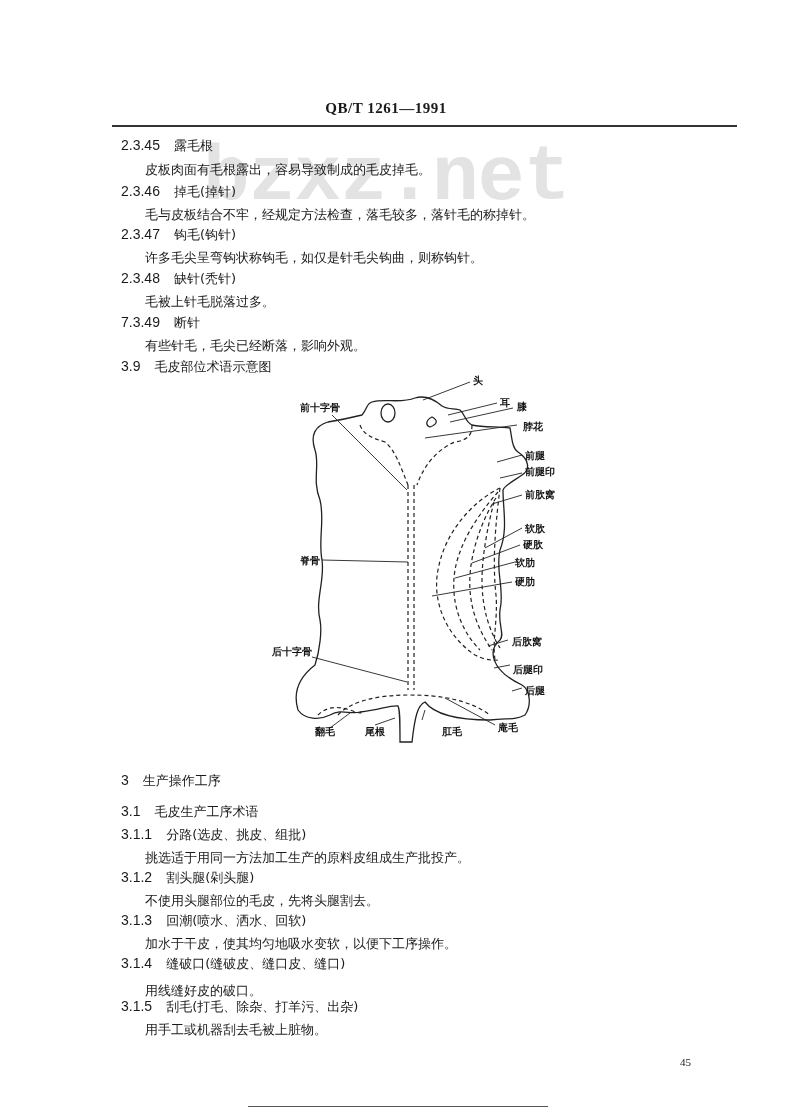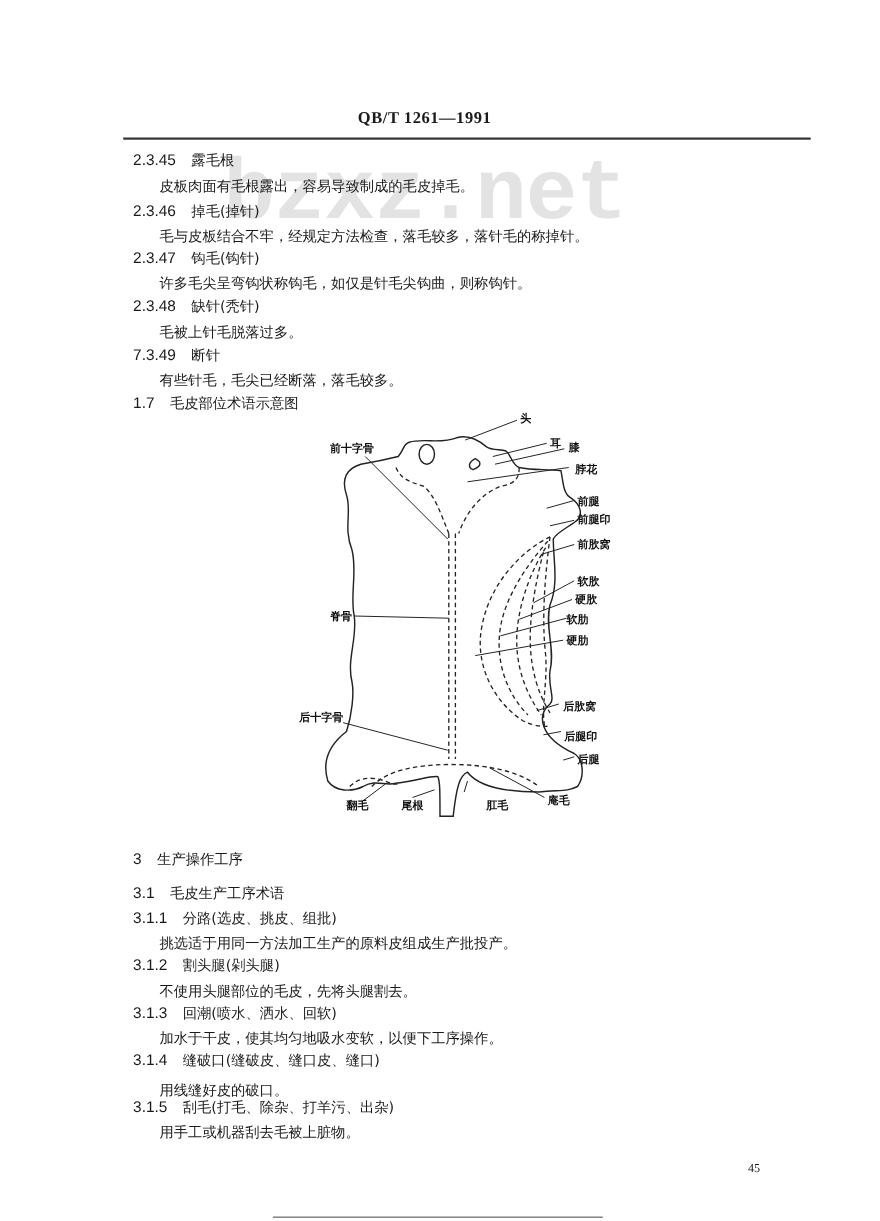--- a/index.html
+++ b/index.html
@@ -37,22 +37,22 @@
 
 <div class="line heading" style="top:137px"><span class="num">2.3.45</span><span class="t">露毛根</span></div>
 <div class="line body-text" style="top:161px">皮板肉面有毛根露出，容易导致制成的毛皮掉毛。</div>
 <div class="line heading" style="top:183px"><span class="num">2.3.46</span><span class="t">掉毛(掉针)</span></div>
 <div class="line body-text" style="top:206px">毛与皮板结合不牢，经规定方法检查，落毛较多，落针毛的称掉针。</div>
 <div class="line heading" style="top:226px"><span class="num">2.3.47</span><span class="t">钩毛(钩针)</span></div>
 <div class="line body-text" style="top:249px">许多毛尖呈弯钩状称钩毛，如仅是针毛尖钩曲，则称钩针。</div>
 <div class="line heading" style="top:270px"><span class="num">2.3.48</span><span class="t">缺针(秃针)</span></div>
 <div class="line body-text" style="top:293px">毛被上针毛脱落过多。</div>
 <div class="line heading" style="top:314px"><span class="num">7.3.49</span><span class="t">断针</span></div>
-<div class="line body-text" style="top:337px">有些针毛，毛尖已经断落，落毛较多。</div>
-<div class="line heading" style="top:358px"><span class="num">1.7</span><span class="t">毛皮部位术语示意图</span></div>
+<div class="line body-text" style="top:337px">有些针毛，毛尖已经断落，影响外观。</div>
+<div class="line heading" style="top:358px"><span class="num">3.9</span><span class="t">毛皮部位术语示意图</span></div>
 
 <div class="diagram">
   <svg width="330" height="400" viewBox="0 0 330 400" xmlns="http://www.w3.org/2000/svg">
     <g fill="none" stroke="#222" stroke-width="1.3">
 
       <path d="M68,52 C80,50 90,48 102,45 C108,38 106,34 112,32 C125,28 140,34 155,28 C165,25 175,30 182,36 C188,40 195,38 200,40 C205,44 205,52 212,55 C225,58 238,56 250,58 C252,68 252,78 258,82 C270,90 270,100 262,105 C255,110 245,115 243,120 C243,140 248,160 240,180 C235,200 245,220 240,240 C238,255 245,265 240,270 C228,280 230,300 262,315 C270,320 272,335 265,345 C255,350 250,348 230,350 C200,350 175,345 165,332 C158,335 155,345 152,372 L140,372 C140,350 140,340 138,336 C130,335 120,340 100,342 C90,345 82,338 70,345 C60,350 45,350 38,340 C32,320 42,305 55,295 C60,280 62,260 60,250 C55,230 65,210 62,190 C58,170 65,150 60,130 C52,110 60,95 55,80 C50,65 55,56 68,52 Z"></path>
 
       <ellipse cx="128" cy="43" rx="7" ry="9"></ellipse>
       <path d="M172,47 C178,50 178,54 170,57 C165,55 166,50 172,47 Z"></path>
     </g>

